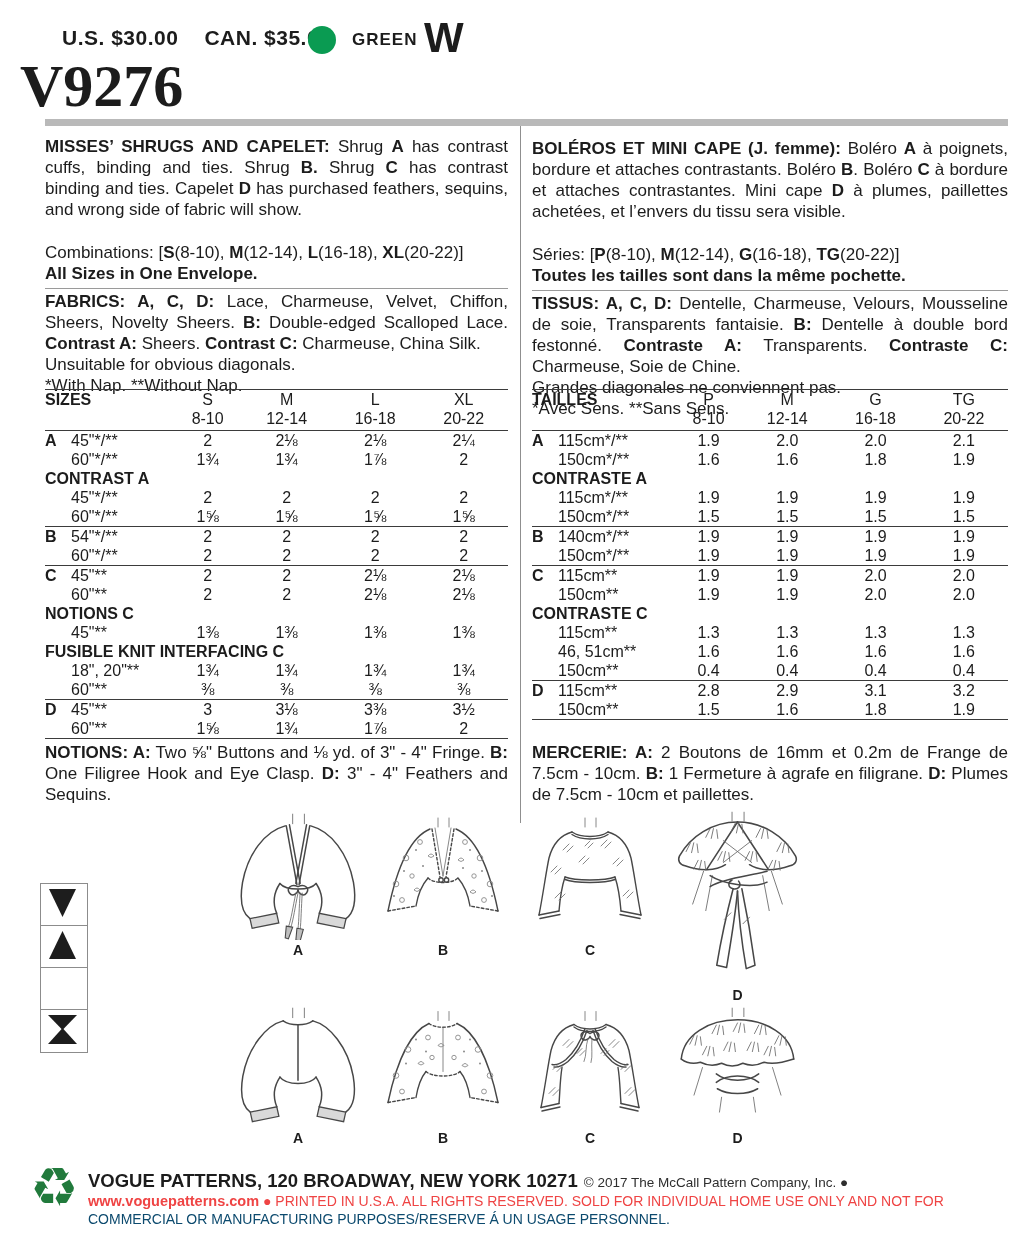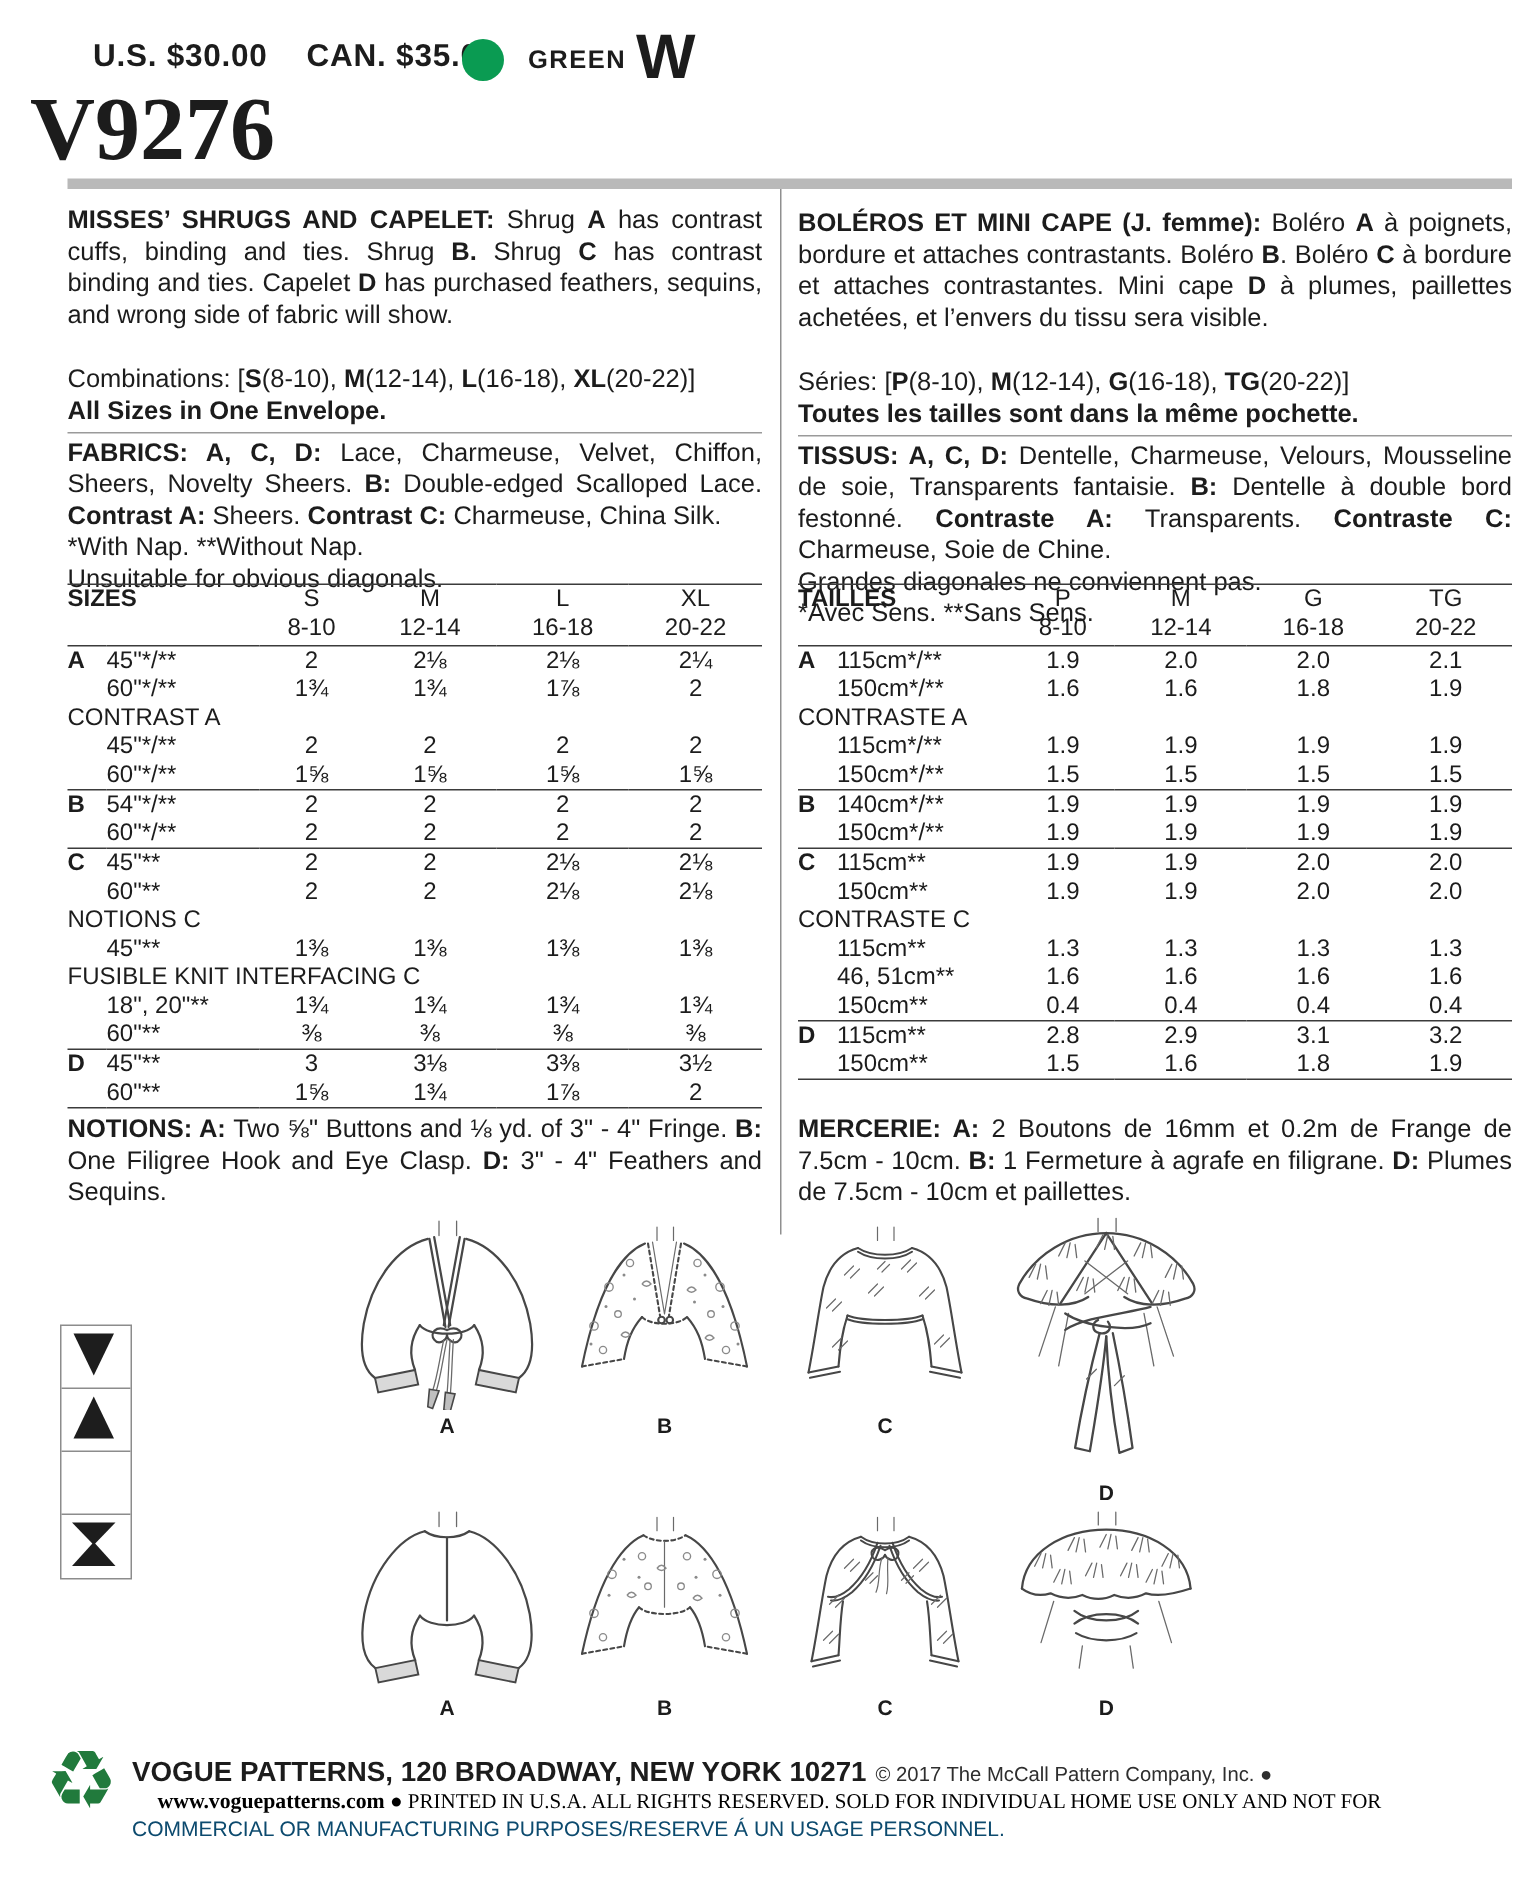--- a/index.html
+++ b/index.html
@@ -27,21 +27,21 @@
   .bold{font-weight:bold;}
 
   
   .yardage{border-collapse:collapse;width:100%;font-size:16px;
            border-top:1.5px solid #3b3b3b;border-bottom:1.5px solid #3b3b3b;}
   .yardage td{padding:0;height:19px;vertical-align:bottom;white-space:nowrap;}
   .yardage .vc{text-align:center;}
   .yardage tr.subhead td{border-bottom:1.5px solid #3b3b3b;padding-bottom:2px;}
   .yardage tr.rulerow td{border-top:1.5px solid #3b3b3b;}
   .yardage td.letter{font-weight:bold;}
-  .yardage td.section{font-weight:normal;}
+  .yardage td.section{font-weight:bold;}
 
   
   .symbols{left:40px;top:883px;width:46px;border:1.5px solid #8c8c8c;}
   .symcell{width:46px;height:42px;border-bottom:1.5px solid #8c8c8c;box-sizing:border-box;}
   .symcell:last-child{border-bottom:0;}
   .symcell svg{display:block;}
 
   
   .garment{position:absolute;margin:0;text-align:center;}
   .garment svg{display:block;}
@@ -51,21 +51,21 @@
   .sc{stroke-dasharray:2.6 2.2;}
   .shade{fill:#d9d9d9;stroke:#474747;stroke-width:1.2;}
   .tas{fill:#bfbfbf;stroke:#474747;stroke-width:1;}
   .motif{fill:none;stroke:#8a8a8a;stroke-width:.9;}
   .dot{fill:#8a8a8a;}
 
   
   .recycle{left:30px;top:1160px;font-size:54px;line-height:54px;}
   .f1{left:88px;top:1170px;font-size:18.5px;font-weight:bold;}
   .f1 .small{font-size:13.5px;font-weight:normal;color:#2e2e2e;margin-left:6px;}
-  .f2{left:105px;top:1193px;font-size:14px;color:#000000;font-family:Liberation Serif, serif;}
+  .f2{left:88px;top:1193px;font-size:14px;color:#ef4444;}
   .f2 b{font-size:14.5px;}
   .f3{left:88px;top:1211px;font-size:14px;color:#0c4a6e;}
 </style>
 </head>
 <body>
 
 <div class="page">
 
   <div class="abs price-line">
     <span>U.S. $30.00</span><span>CAN. $35.00</span>
@@ -77,22 +77,22 @@
   <div class="abs gray-bar"></div>
   <div class="abs col-divider"></div>
 
   <div class="abs textcol" style="left:45px;top:136px;">
     <p class="para"><b>MISSES’ SHRUGS AND CAPELET: </b>Shrug <b>A</b> has contrast cuffs, binding and ties. Shrug <b>B.</b> Shrug <b>C</b> has contrast binding and ties. Capelet <b>D</b> has purchased feathers, sequins, and wrong side of fabric will show.</p>
     <div class="gap"></div>
     <p class="line">Combinations: [<b>S</b>(8-10), <b>M</b>(12-14), <b>L</b>(16-18), <b>XL</b>(20-22)]</p>
     <p class="line bold">All Sizes in One Envelope.</p>
     <hr class="thinrule">
     <p class="para"><b>FABRICS: A, C, D:</b> Lace, Charmeuse, Velvet, Chiffon, Sheers, Novelty Sheers. <b>B:</b> Double-edged Scalloped Lace. <b>Contrast A:</b> Sheers. <b>Contrast C:</b> Charmeuse, China Silk.</p>
+    <p class="line">Unsuitable for obvious diagonals.</p>
     <p class="line">*With Nap. **Without Nap.</p>
-    <p class="line">Unsuitable for obvious diagonals.</p>
   </div>
 
   <div class="abs textcol" style="left:532px;top:138px;width:476px;">
     <p class="para"><b>BOLÉROS ET MINI CAPE (J. femme): </b>Boléro <b>A</b> à poignets, bordure et attaches contrastants. Boléro <b>B</b>. Boléro <b>C</b> à bordure et attaches contrastantes. Mini cape <b>D</b> à plumes, paillettes achetées, et l’envers du tissu sera visible.</p>
     <div class="gap"></div>
     <p class="line">Séries: [<b>P</b>(8-10), <b>M</b>(12-14), <b>G</b>(16-18), <b>TG</b>(20-22)]</p>
     <p class="line bold">Toutes les tailles sont dans la même pochette.</p>
     <hr class="thinrule">
     <p class="para"><b>TISSUS: A, C, D:</b> Dentelle, Charmeuse, Velours, Mousseline de soie, Transparents fantaisie. <b>B:</b> Dentelle à double bord festonné. <b>Contraste A:</b> Transparents. <b>Contraste C:</b> Charmeuse, Soie de Chine.</p>
     <p class="line">Grandes diagonales ne conviennent pas.</p>

